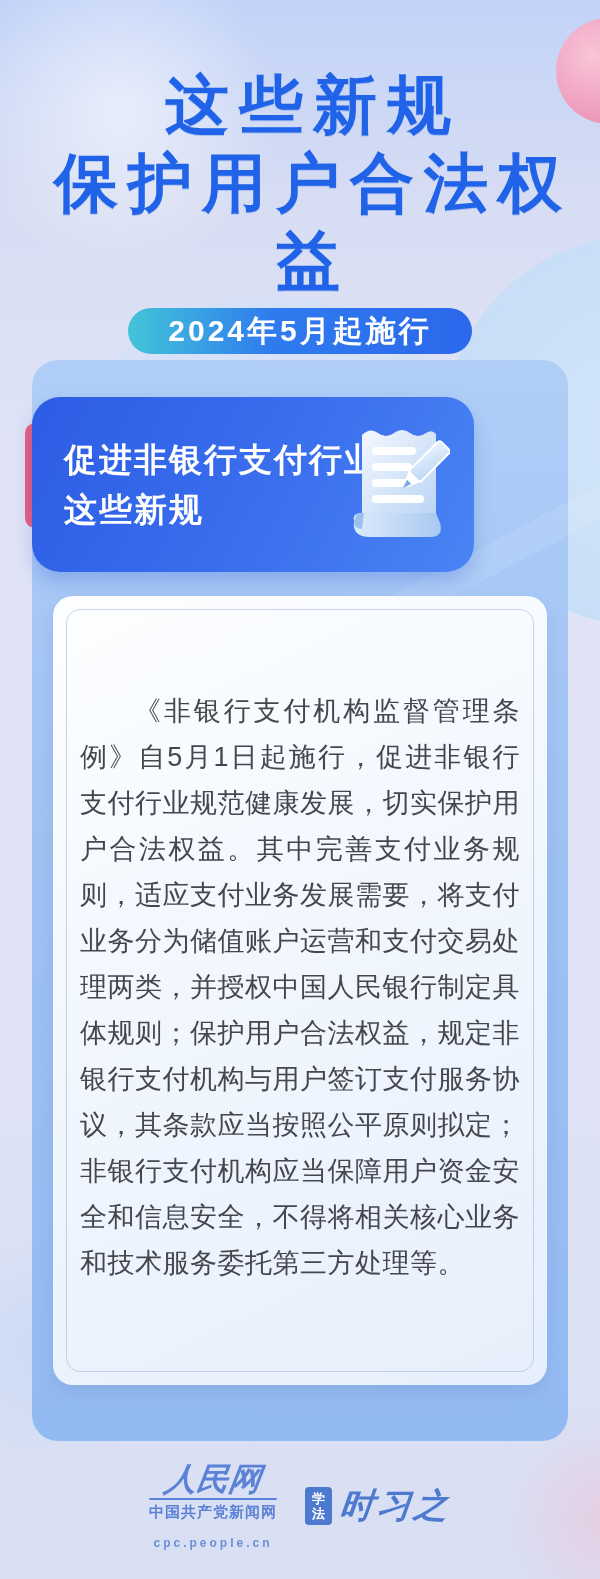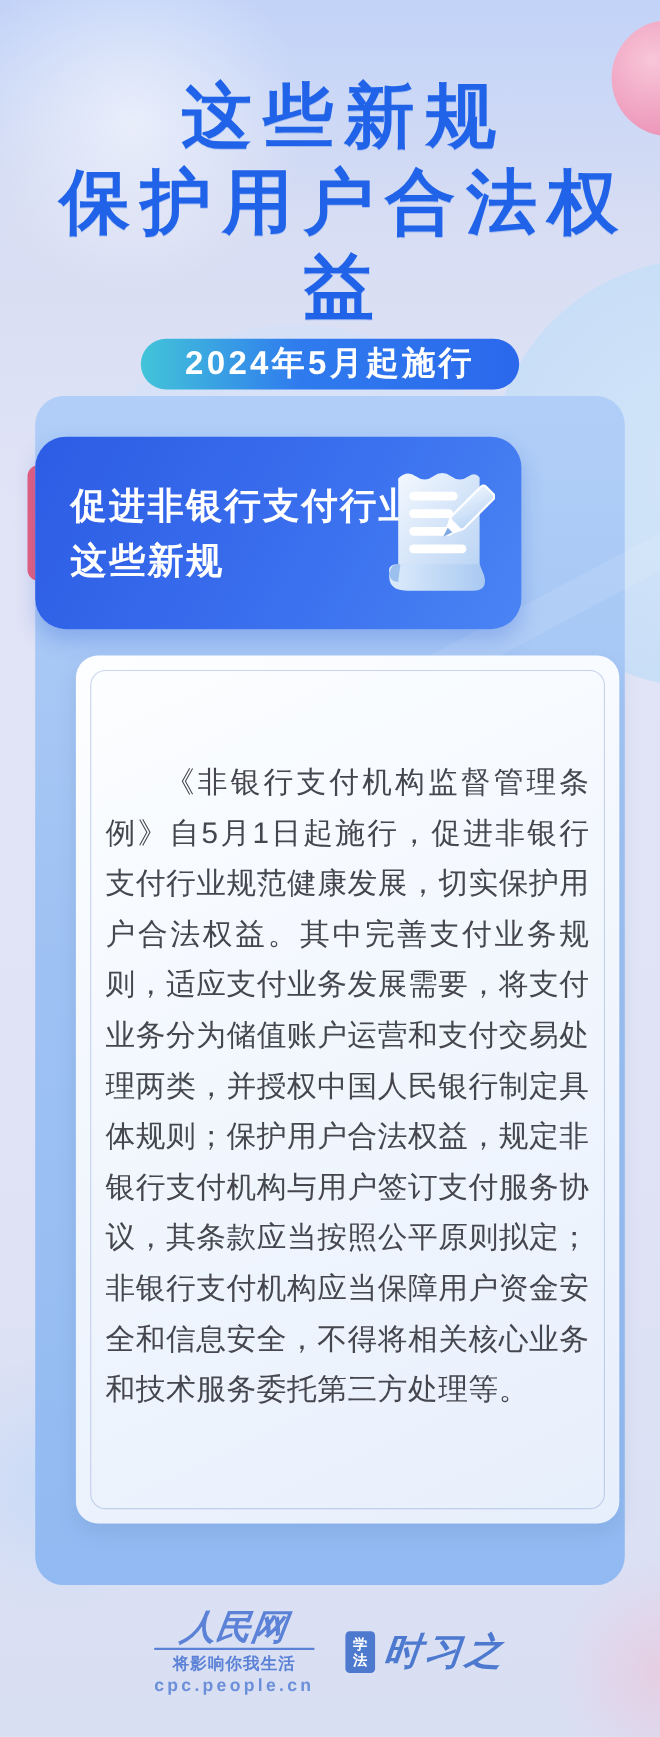--- a/index.html
+++ b/index.html
@@ -51,36 +51,36 @@
     box-shadow:0 10px 18px rgba(43,86,210,.25); }
   .card-header h2 { position:absolute; left:32px; top:38px; color:#ffffff;
     font-size:33px; line-height:50px; font-weight:800; letter-spacing:2px; }
 
   
   .doc-icon { position:absolute; right:24px; top:28px; width:102px; height:122px; }
 
   
   .white-card { position:absolute; left:21px; top:236px; width:494px; height:789px;
     border-radius:20px; background:linear-gradient(155deg,#fdfeff 0%,#f2f7fe 45%,#e7effc 100%);
-    box-shadow:0 8px 16px rgba(90,120,180,.18);margin-left:16px; }
+    box-shadow:0 8px 16px rgba(90,120,180,.18); }
   .white-card .inner-border { position:absolute; inset:13px; border:1px solid rgba(140,165,210,.45);
     border-radius:14px; pointer-events:none; }
   .white-card p { position:absolute; left:27px; right:27px; top:92px;
     font-size:27px; line-height:46px; color:#45464e; font-weight:500;
     text-align:justify; text-indent:2em; letter-spacing:.5px; }
 
   
   .footer { position:absolute; left:0; top:1462px; width:600px; z-index:3;
     display:flex; justify-content:center; align-items:center; gap:28px; }
   .people-logo { text-align:center; color:#5b82d6; }
   .people-script { font-family:"Liberation Serif","DejaVu Serif",serif; font-style:italic;
     font-weight:700; font-size:32px; line-height:34px; transform:skewX(-8deg); }
   .people-rule { height:2px; background:#5b82d6; margin:2px 0 3px 0; border-radius:1px; }
   .people-name { font-size:15px; font-weight:700; letter-spacing:1px; }
-  .people-url { font-size:16px; font-weight:700; letter-spacing:3px; color:#6b8fd8; margin-top:2px; }
+  .people-url { font-size:12px; font-weight:700; letter-spacing:3px; color:#6b8fd8; margin-top:14px; }
   .shixizhi-logo { display:flex; align-items:center; gap:8px; }
   .xuefa-badge { width:27px; border-radius:4px; background:#4d79cf; color:#ffffff;
     font-size:13px; font-weight:700; line-height:15px; text-align:center; padding:4px 0; }
   .xuefa-badge span { display:block; }
   .shixizhi-text { font-size:34px; font-weight:800; font-style:italic; color:#4d79cf;
     letter-spacing:3px; transform:skewX(-6deg); }
 </style>
 </head>
 <body>
 
@@ -146,21 +146,21 @@
     <div class="white-card">
       <div class="inner-border"></div>
       <p>《非银行支付机构监督管理条例》自5月1日起施行，促进非银行支付行业规范健康发展，切实保护用户合法权益。其中完善支付业务规则，适应支付业务发展需要，将支付业务分为储值账户运营和支付交易处理两类，并授权中国人民银行制定具体规则；保护用户合法权益，规定非银行支付机构与用户签订支付服务协议，其条款应当按照公平原则拟定；非银行支付机构应当保障用户资金安全和信息安全，不得将相关核心业务和技术服务委托第三方处理等。</p>
     </div>
   </div>
 
   <div class="footer">
     <div class="people-logo">
       <div class="people-script">人民网</div>
       <div class="people-rule"></div>
-      <div class="people-name">将影响你我生活</div>
+      <div class="people-name">中国共产党新闻网</div>
       <div class="people-url">cpc.people.cn</div>
     </div>
     <div class="shixizhi-logo">
       <div class="xuefa-badge">
         <span>学</span>
         <span>法</span>
       </div>
       <div class="shixizhi-text">时习之</div>
     </div>
   </div>

